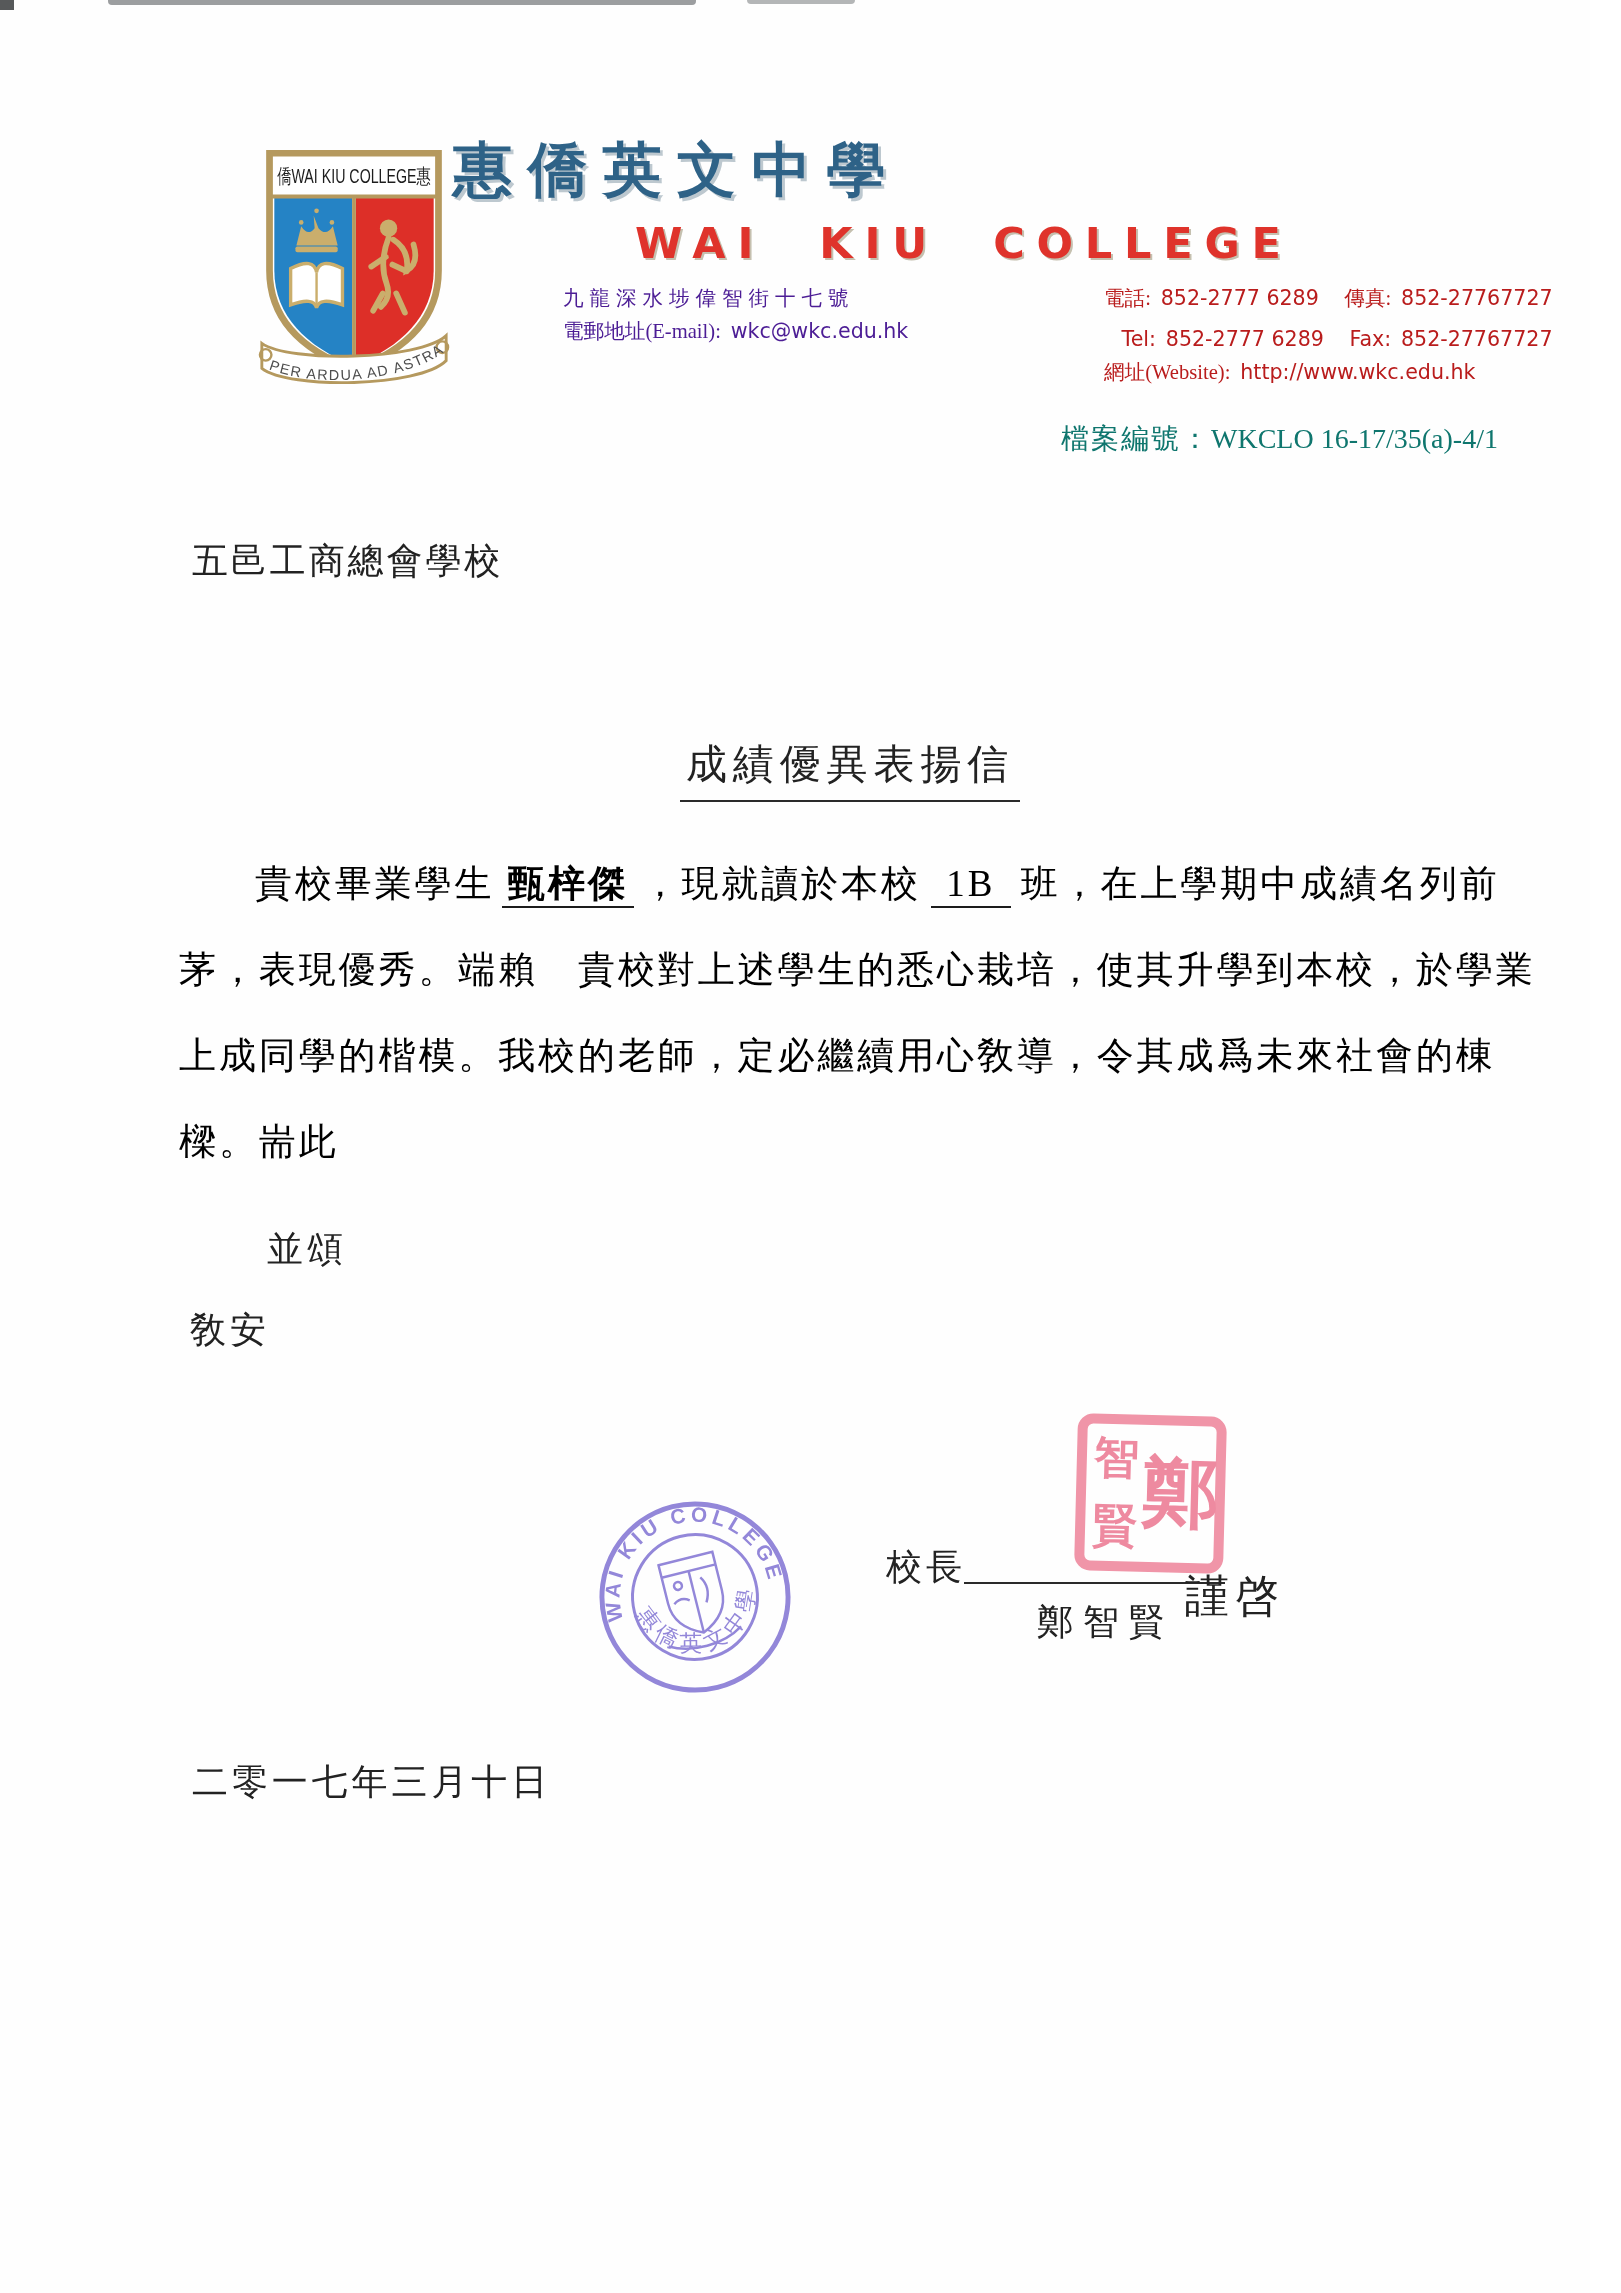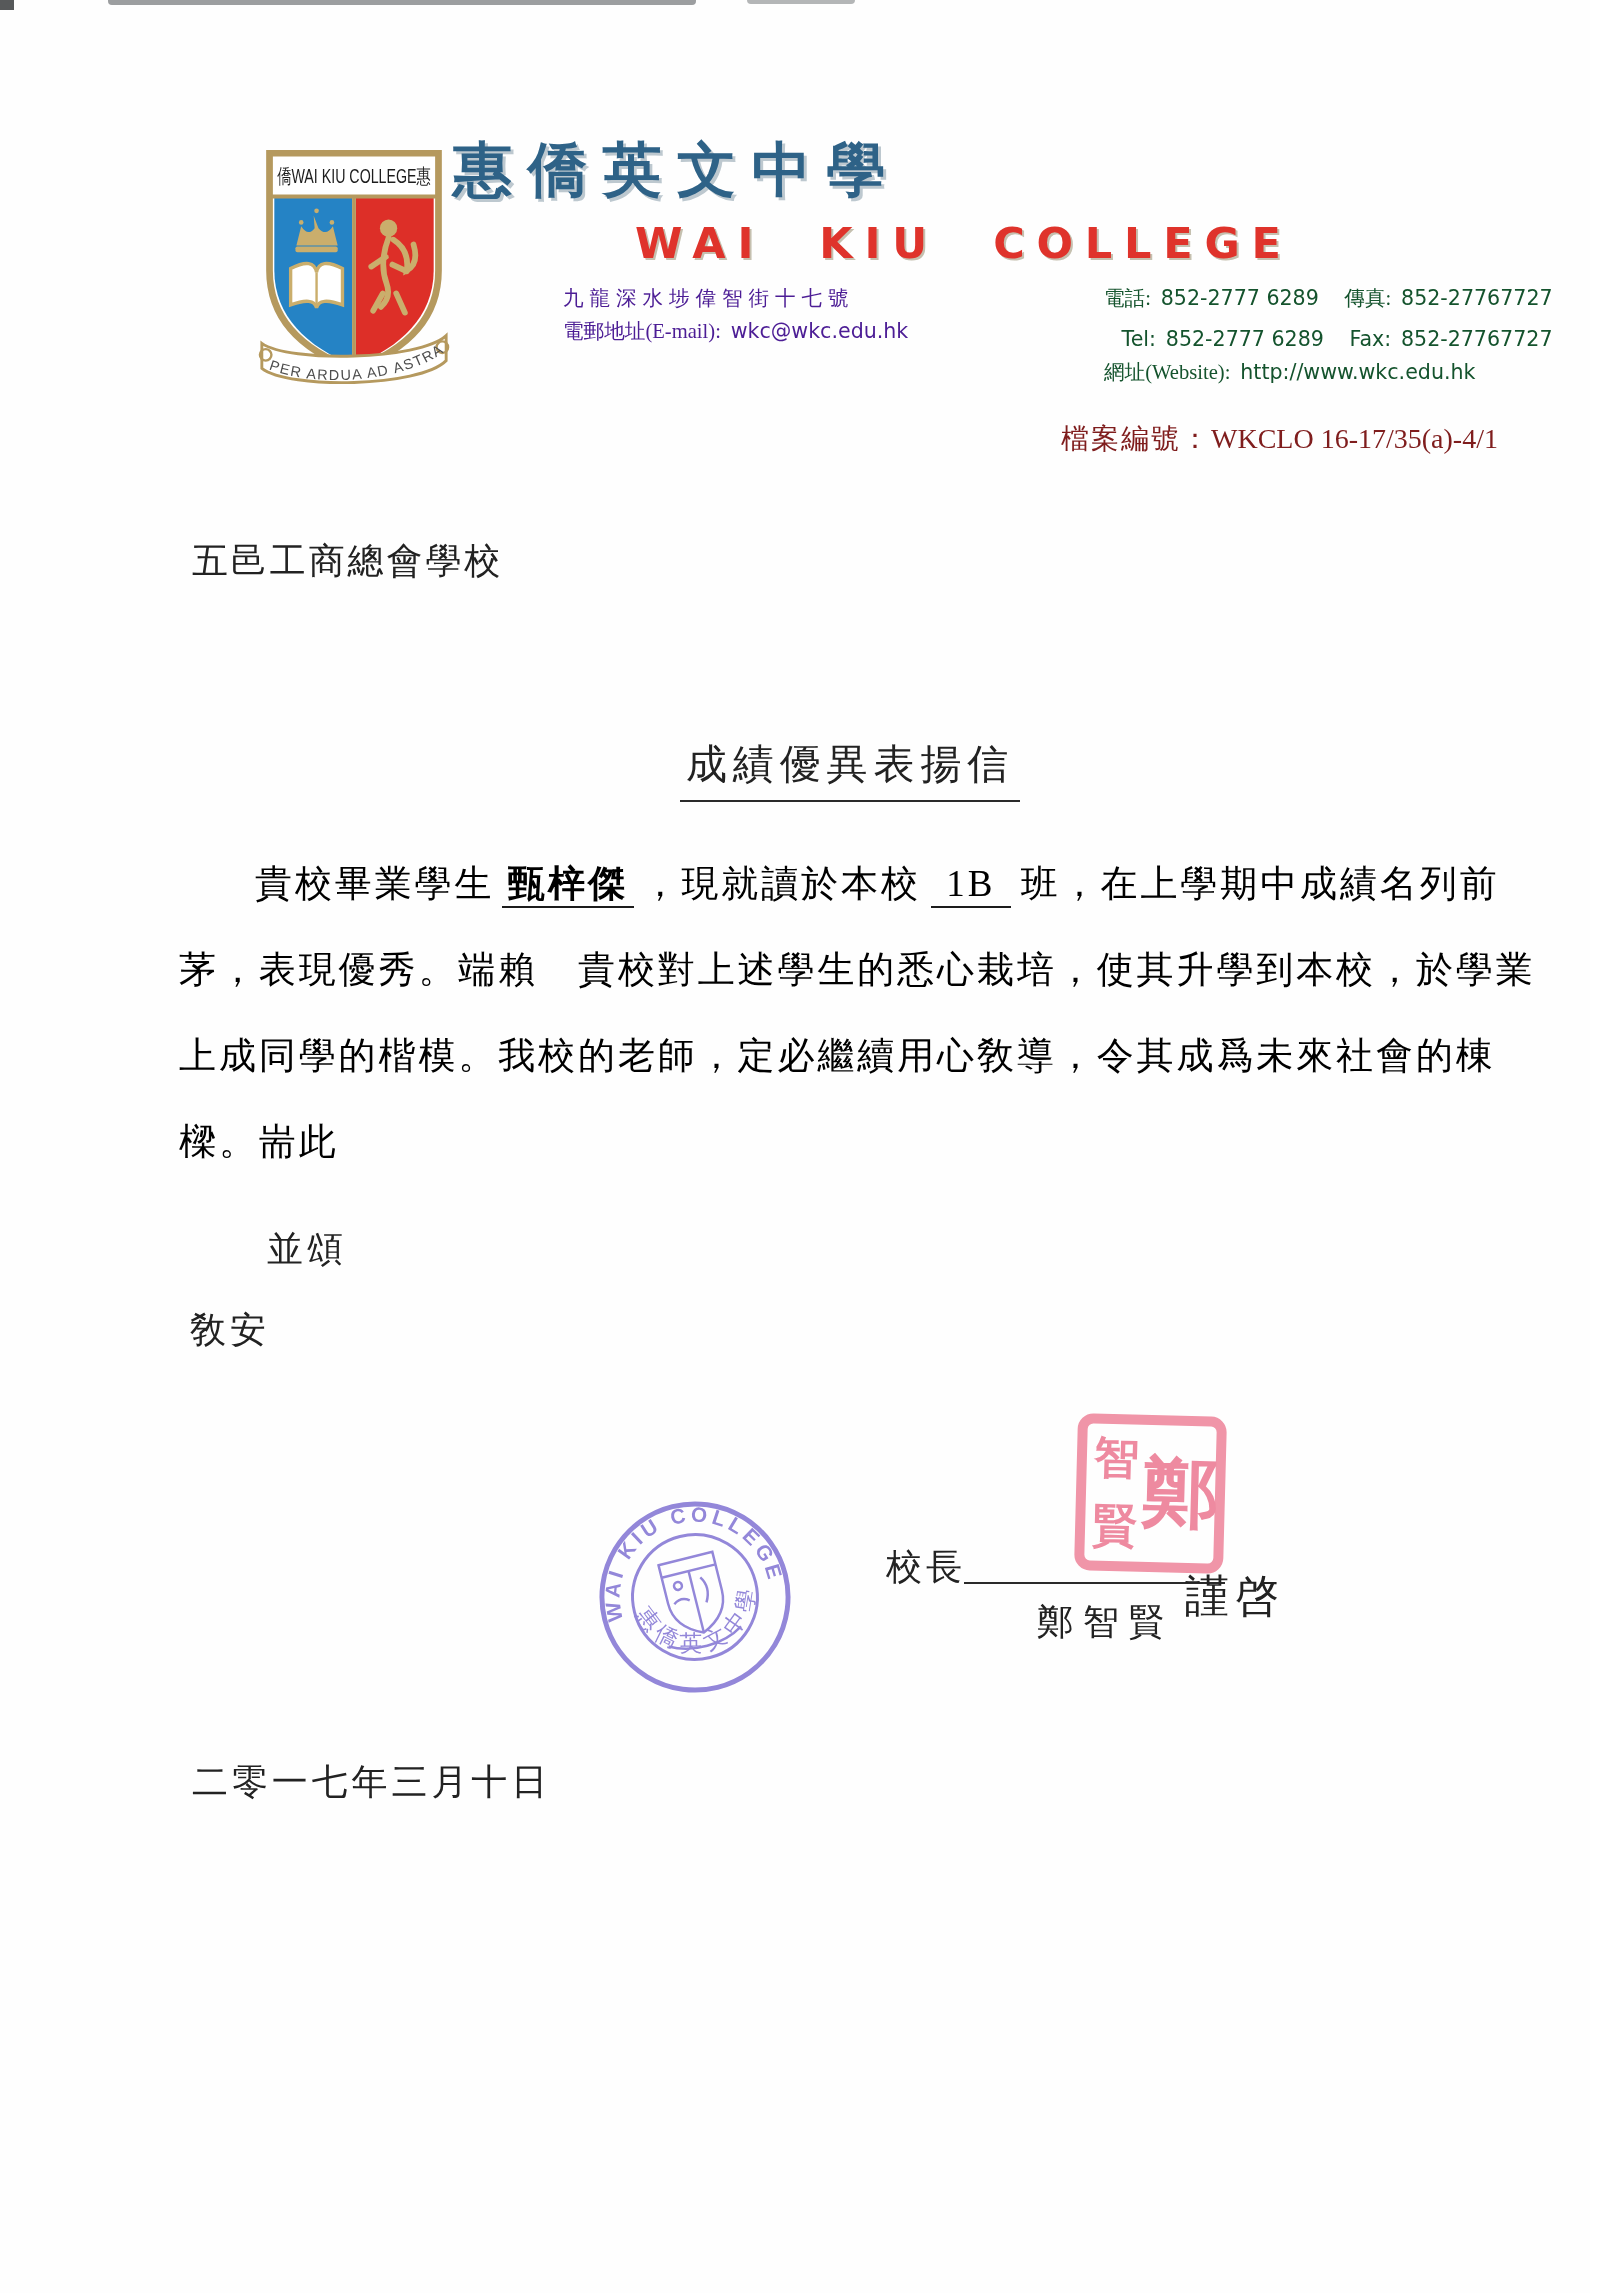--- a/index.html
+++ b/index.html
@@ -25,27 +25,27 @@
   }
   .school-name-en {
     position:absolute; left:635px; top:218px;
     font-family:"DejaVu Sans","Liberation Sans",sans-serif;
     font-size:43px; font-weight:bold; letter-spacing:11.8px; word-spacing:27.4px; white-space:nowrap;
     color:#df332b; text-shadow:2px 2px 0 rgba(150,140,110,.55);
   }
   .addr-block { position:absolute; left:563px; top:282px; font-size:20.6px; line-height:33px; color:#4c1d95; white-space:nowrap; }
   .addr-zh { letter-spacing:5.9px; }
   .addr-en, .addr-email-val { font-family:"DejaVu Sans","Liberation Sans",sans-serif; }
-  .contact-block { position:absolute; left:1104px; top:282px; font-size:20.6px; line-height:33px; color:#14532d; white-space:nowrap; }
+  .contact-block { position:absolute; left:1104px; top:282px; font-size:20.6px; line-height:33px; color:#b91c1c; white-space:nowrap; }
   .contact-row span { display:inline-block; }
   .c-val { font-family:"DejaVu Sans","Liberation Sans",sans-serif; margin-left:9.8px; }
   .c-gap { margin-left:25.5px; }
   .row-en { padding-left:17.6px;margin-top:8px; }
 
-  .file-ref { position:absolute; left:1061px; top:420px; font-size:28px; white-space:nowrap; color:#7f1d1d; }
+  .file-ref { position:absolute; left:1061px; top:420px; font-size:28px; white-space:nowrap; color:#0f766e; }
   .file-ref .fr-label { letter-spacing:2px; }
 
   
   .recipient-school { position:absolute; left:192px; top:537px; font-size:36px; letter-spacing:2.9px; white-space:nowrap; }
   .recipient-salutation { position:absolute; left:192px; top:617px; font-size:36px; letter-spacing:2.9px; white-space:nowrap; }
 
   
   .letter-title {
     position:absolute; left:680px; top:737px;
     font-size:41px; letter-spacing:5.9px; white-space:nowrap;

